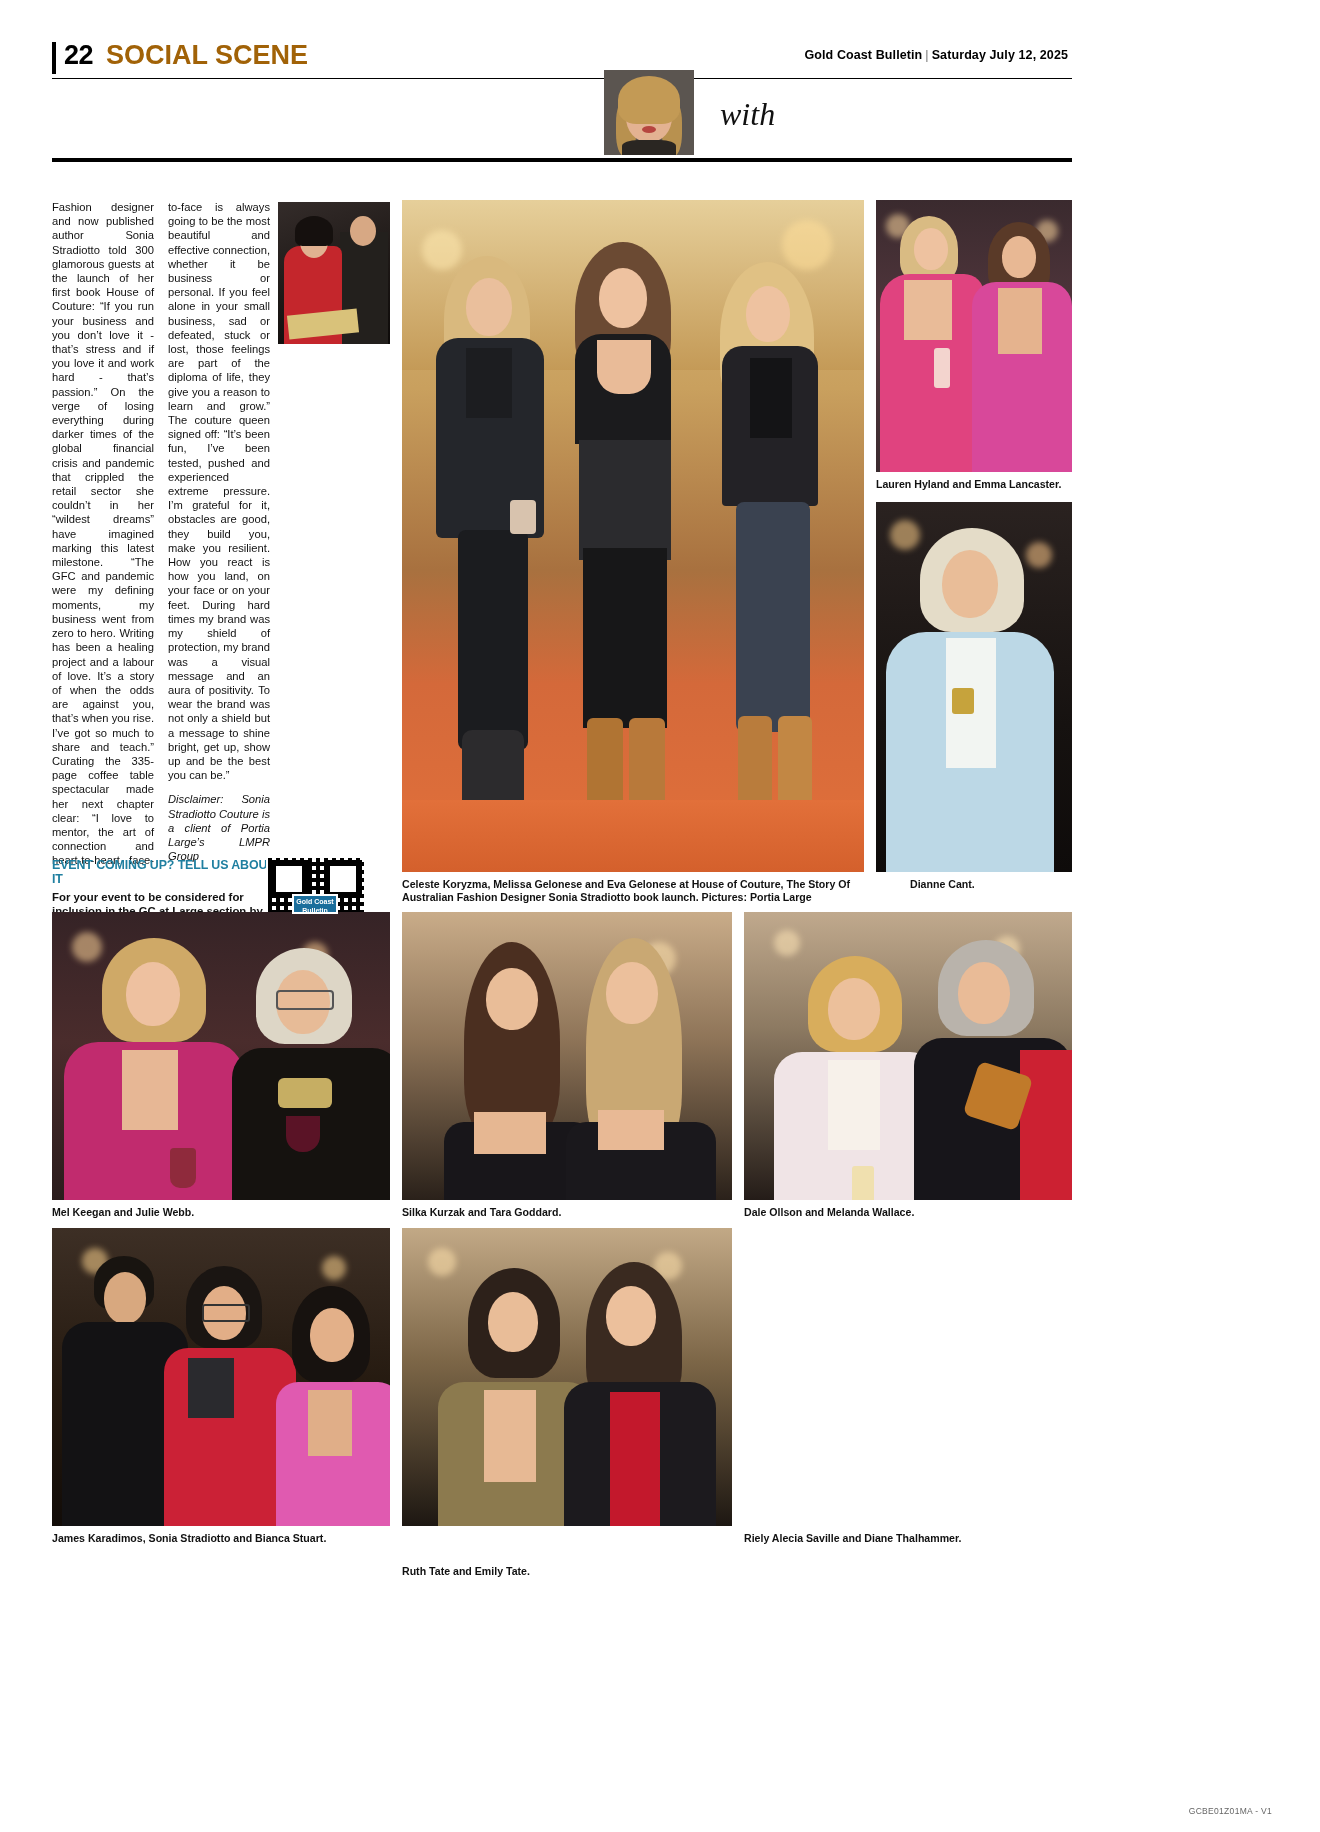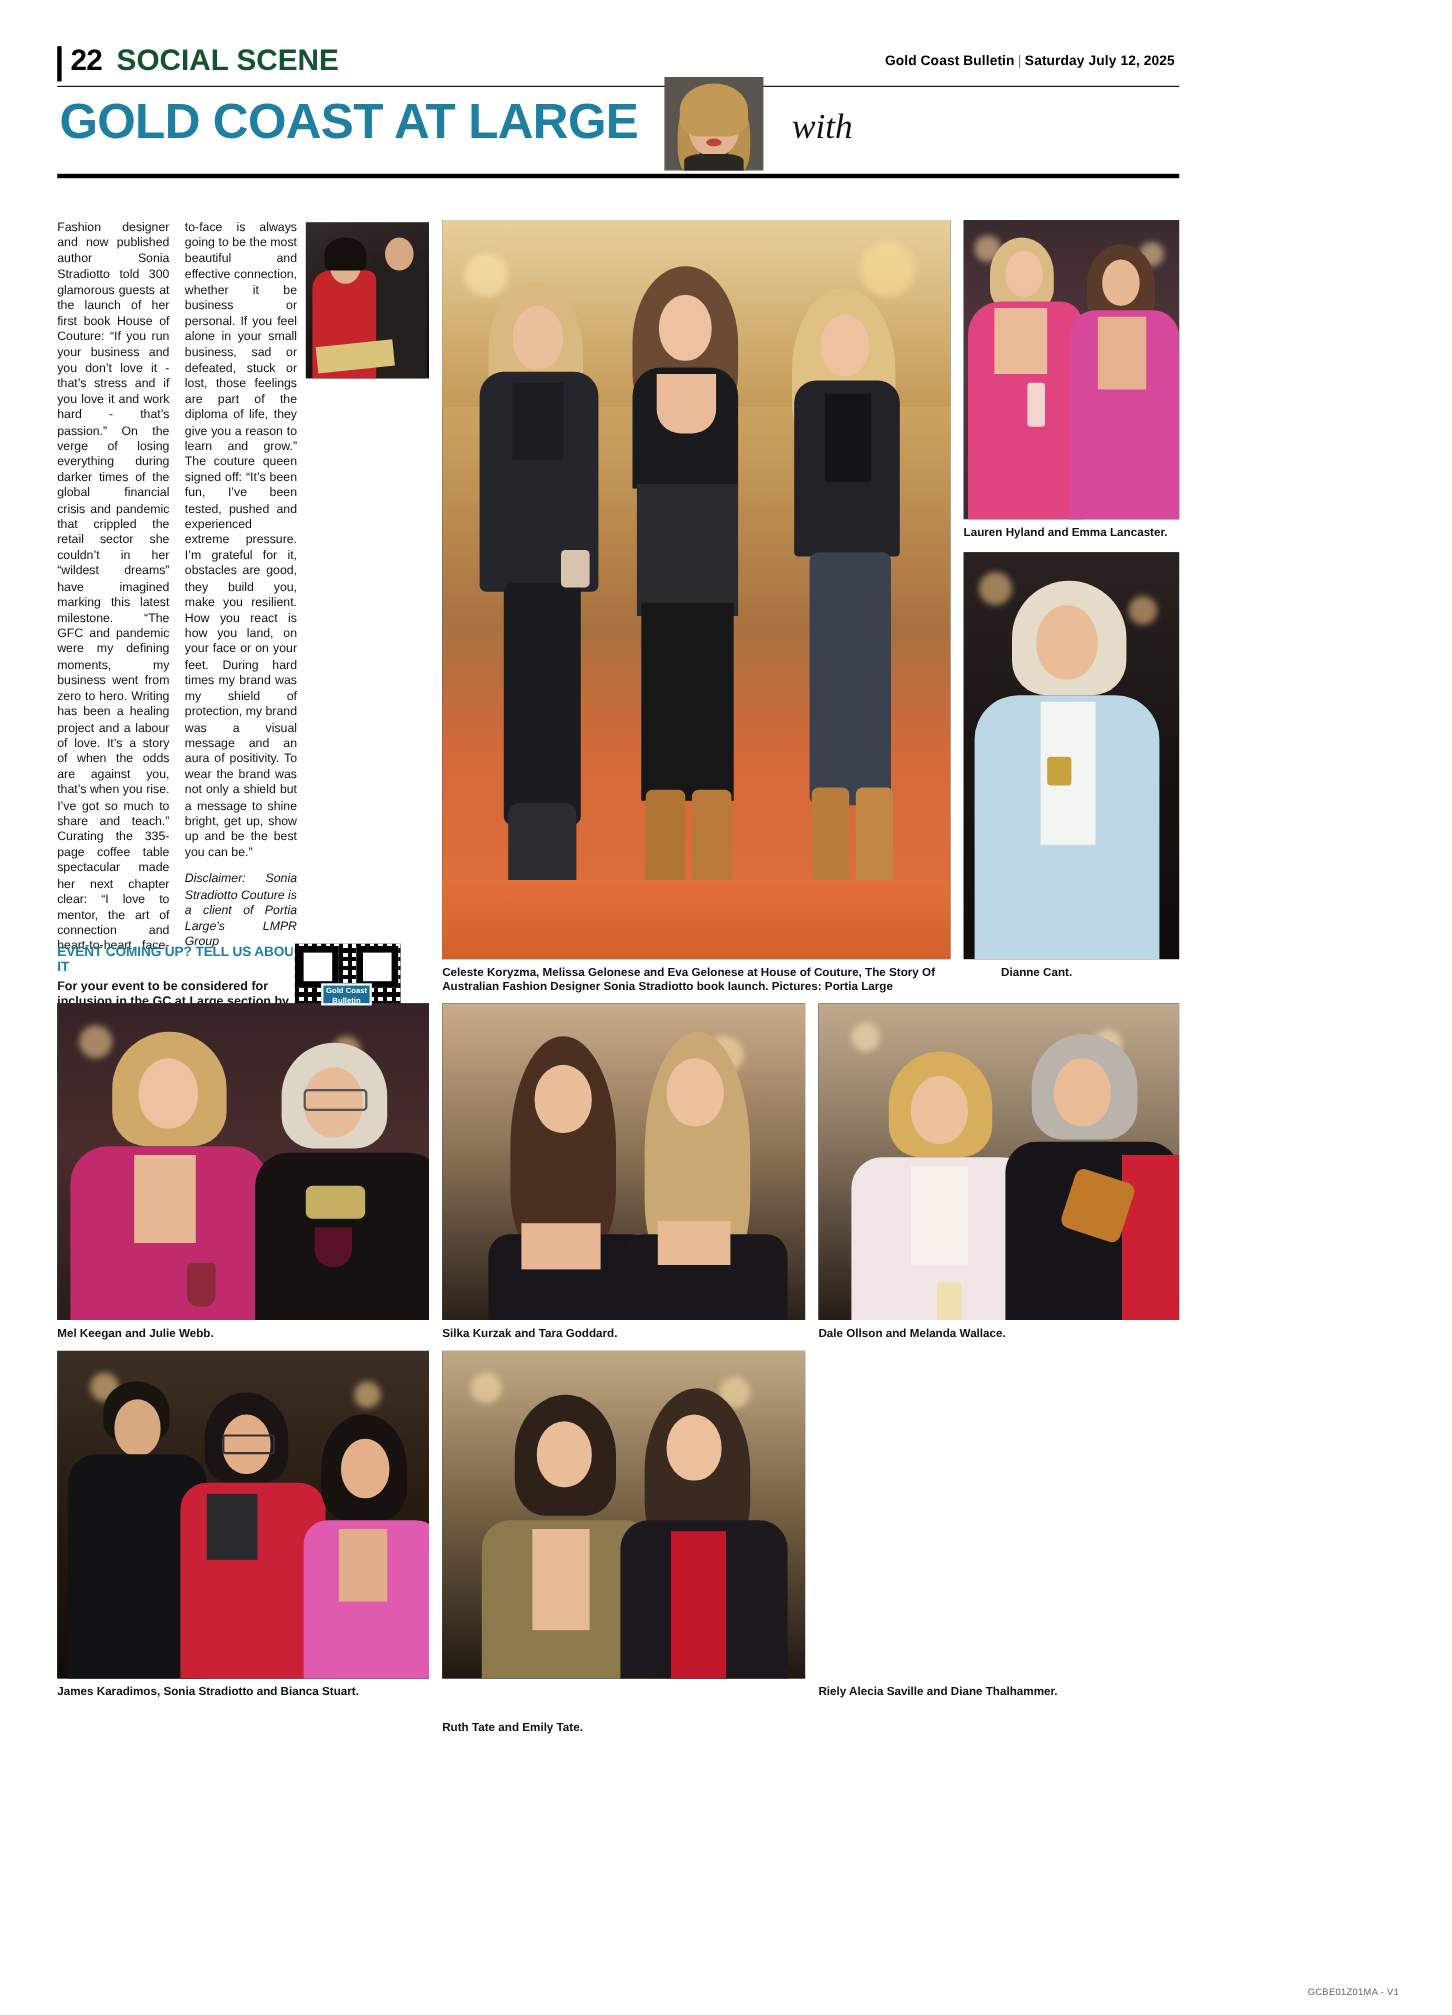--- a/index.html
+++ b/index.html
@@ -55,21 +55,21 @@
     letter-spacing: -0.5px;
     color: #000;
   }
   .section-name {
     position: absolute;
     left: 54px;
     top: 0px;
     font-size: 27px;
     font-weight: bold;
     letter-spacing: 0px;
-    color: #14532d;
+    color: #a16207;
   }
   .pub-info {
     position: absolute;
     right: 4px;
     top: 8px;
     font-size: 12.5px;
     font-weight: bold;
     color: #000;
     letter-spacing: 0.1px;
   }
@@ -394,21 +394,20 @@
 
     <div class="portrait">
       <div class="hair2"></div>
         <div class="hair3"></div>
       <div class="face"></div>
       <div class="hair"></div>
       <div class="lips"></div>
       <div class="body"></div>
     </div>
 
-    <div class="mast-title">GOLD COAST AT LARGE</div>
     <div class="mast-with">with</div>
     <div class="mast-rule"></div>
   </div>
 
   <div class="left-col">
     <div class="story-wrap">
       <div class="inset-photo">
         <div class="ip-man"></div>
         <div class="ip-red"></div>
         <div class="ip-manhead"></div>

